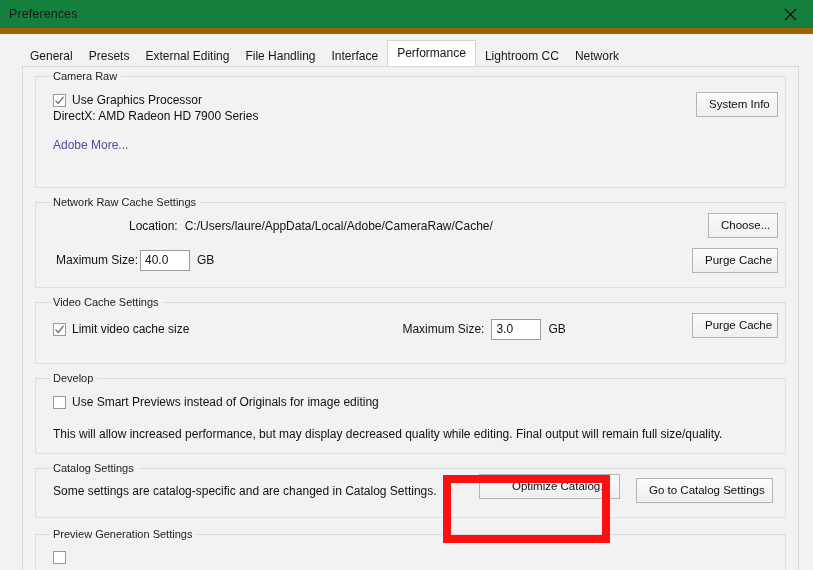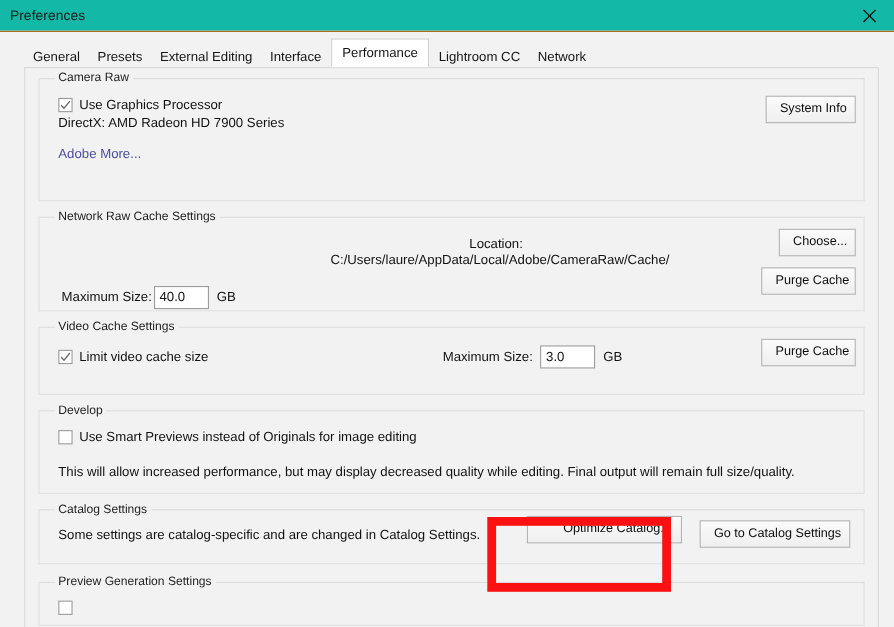--- a/index.html
+++ b/index.html
@@ -13,21 +13,21 @@
     font-family: "Liberation Sans", sans-serif;
     font-size: 12px;
     color: #000000;
     overflow: hidden;
     position: relative;
   }
 
   
   .titlebar {
     height: 28px;
-    background: #14b8a6;
+    background: #15803d;
     display: flex;
     align-items: center;
     position: relative;
     text-align: center;
   }
   .titlebar-title {
     font-size: 12.5px;
     color: #1a1a1a;
     padding-left: 9px;
     letter-spacing: .1px;
@@ -43,21 +43,21 @@
     justify-content: center;
     cursor: pointer;
   }
   .close-btn svg { display: block; }
 
   
   .dialog-body {
     position: relative;
     height: 542px;
     background: #f2f2f2;
-    border-top: 1px solid #a16207;
+    border-top: 6px solid #a16207;
     box-sizing: border-box;
   }
   .tabstrip {
     position: relative;
     height: 23px;
     margin: 9px 0 0 22px;
     display: flex;
     align-items: flex-end;
     z-index: 3;
   }
@@ -206,20 +206,21 @@
     </svg>
   </div>
 </div>
 
 <div class="dialog-body">
 
   <div class="tabstrip">
     <div class="tab">General</div>
     <div class="tab">Presets</div>
     <div class="tab">External Editing</div>
+    <div class="tab">File Handling</div>
     <div class="tab">Interface</div>
     <div class="tab selected">Performance</div>
     <div class="tab">Lightroom CC</div>
     <div class="tab">Network</div>
   </div>
 
   <div class="tabpage">
 
     <div class="group" style="height:112px;">
       <span class="group-title">Camera Raw</span>
@@ -238,21 +239,21 @@
         <div class="row" style="margin-left:5px; margin-top:14px;">
           <span class="link">Adobe More...</span>
         </div>
         <button class="btn abs" style="right:7px; top:15px; width:82px;">System Info</button>
       </div>
     </div>
 
     <div class="group" style="height:86px; margin-top:14px;">
       <span class="group-title">Network Raw Cache Settings</span>
       <div class="group-inner" style="padding-top:16px;">
-        <div class="row" style="margin-left:81px;flex-direction:column;">
+        <div class="row" style="margin-left:81px;">
           <span class="lbl">Location:</span>
           <span class="lbl" style="margin-left:7px;">C:/Users/laure/AppData/Local/Adobe/CameraRaw/Cache/</span>
         </div>
         <div class="row" style="margin-left:8px; margin-top:16px;">
           <span class="lbl">Maximum Size:</span>
           <input class="tf" style="margin-left: 2px;" type="text" value="40.0">
           <span class="lbl" style="margin-left:7px;">GB</span>
         </div>
         <button class="btn abs" style="right:7px; top:10px; width:70px;">Choose...</button>
         <button class="btn abs" style="right:7px; top:45px; width:86px;">Purge Cache</button>

